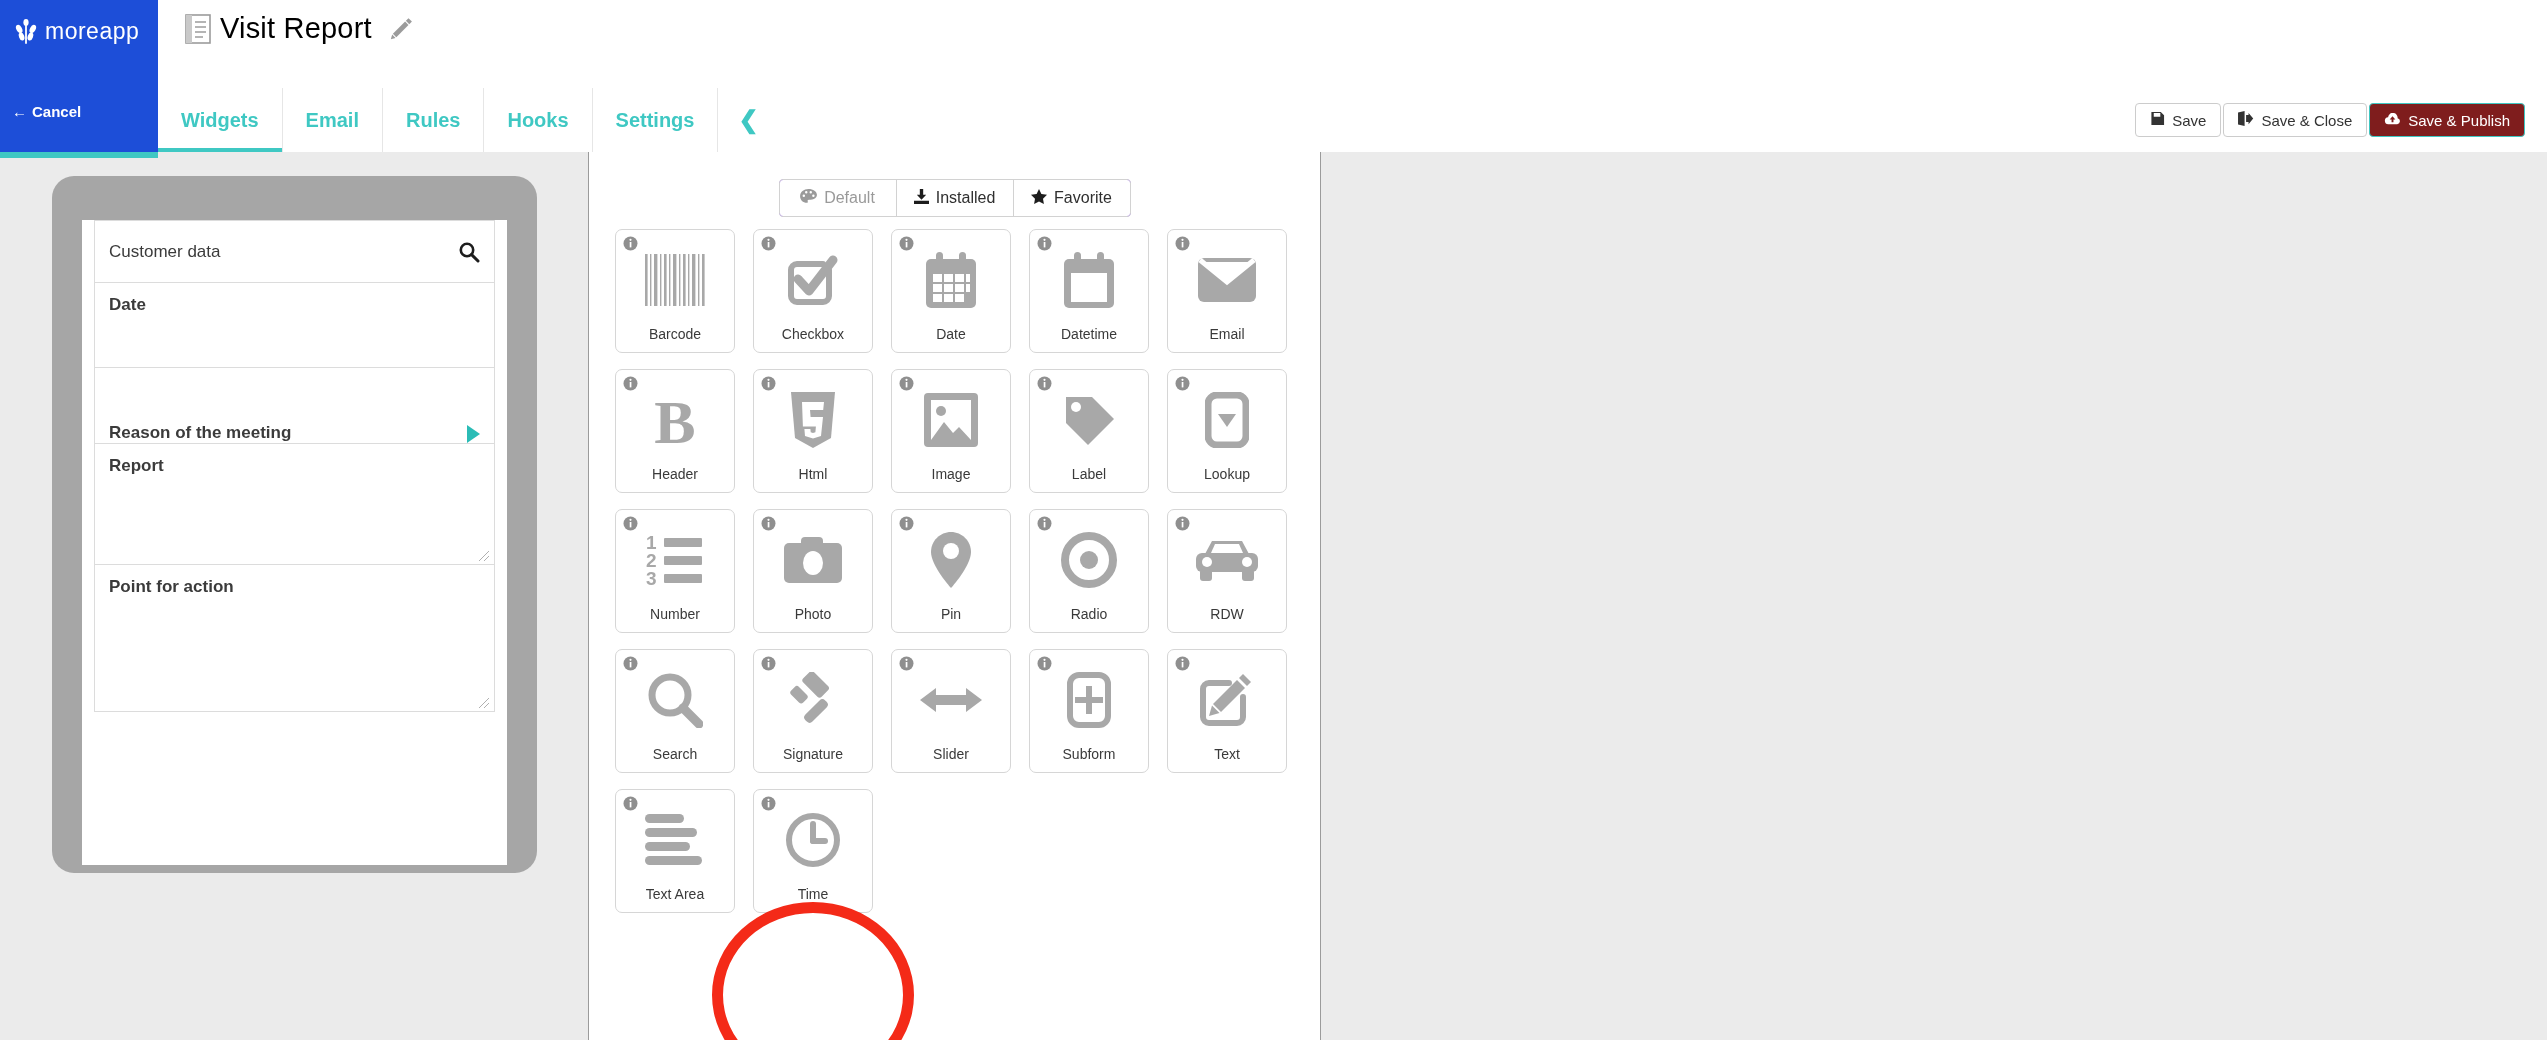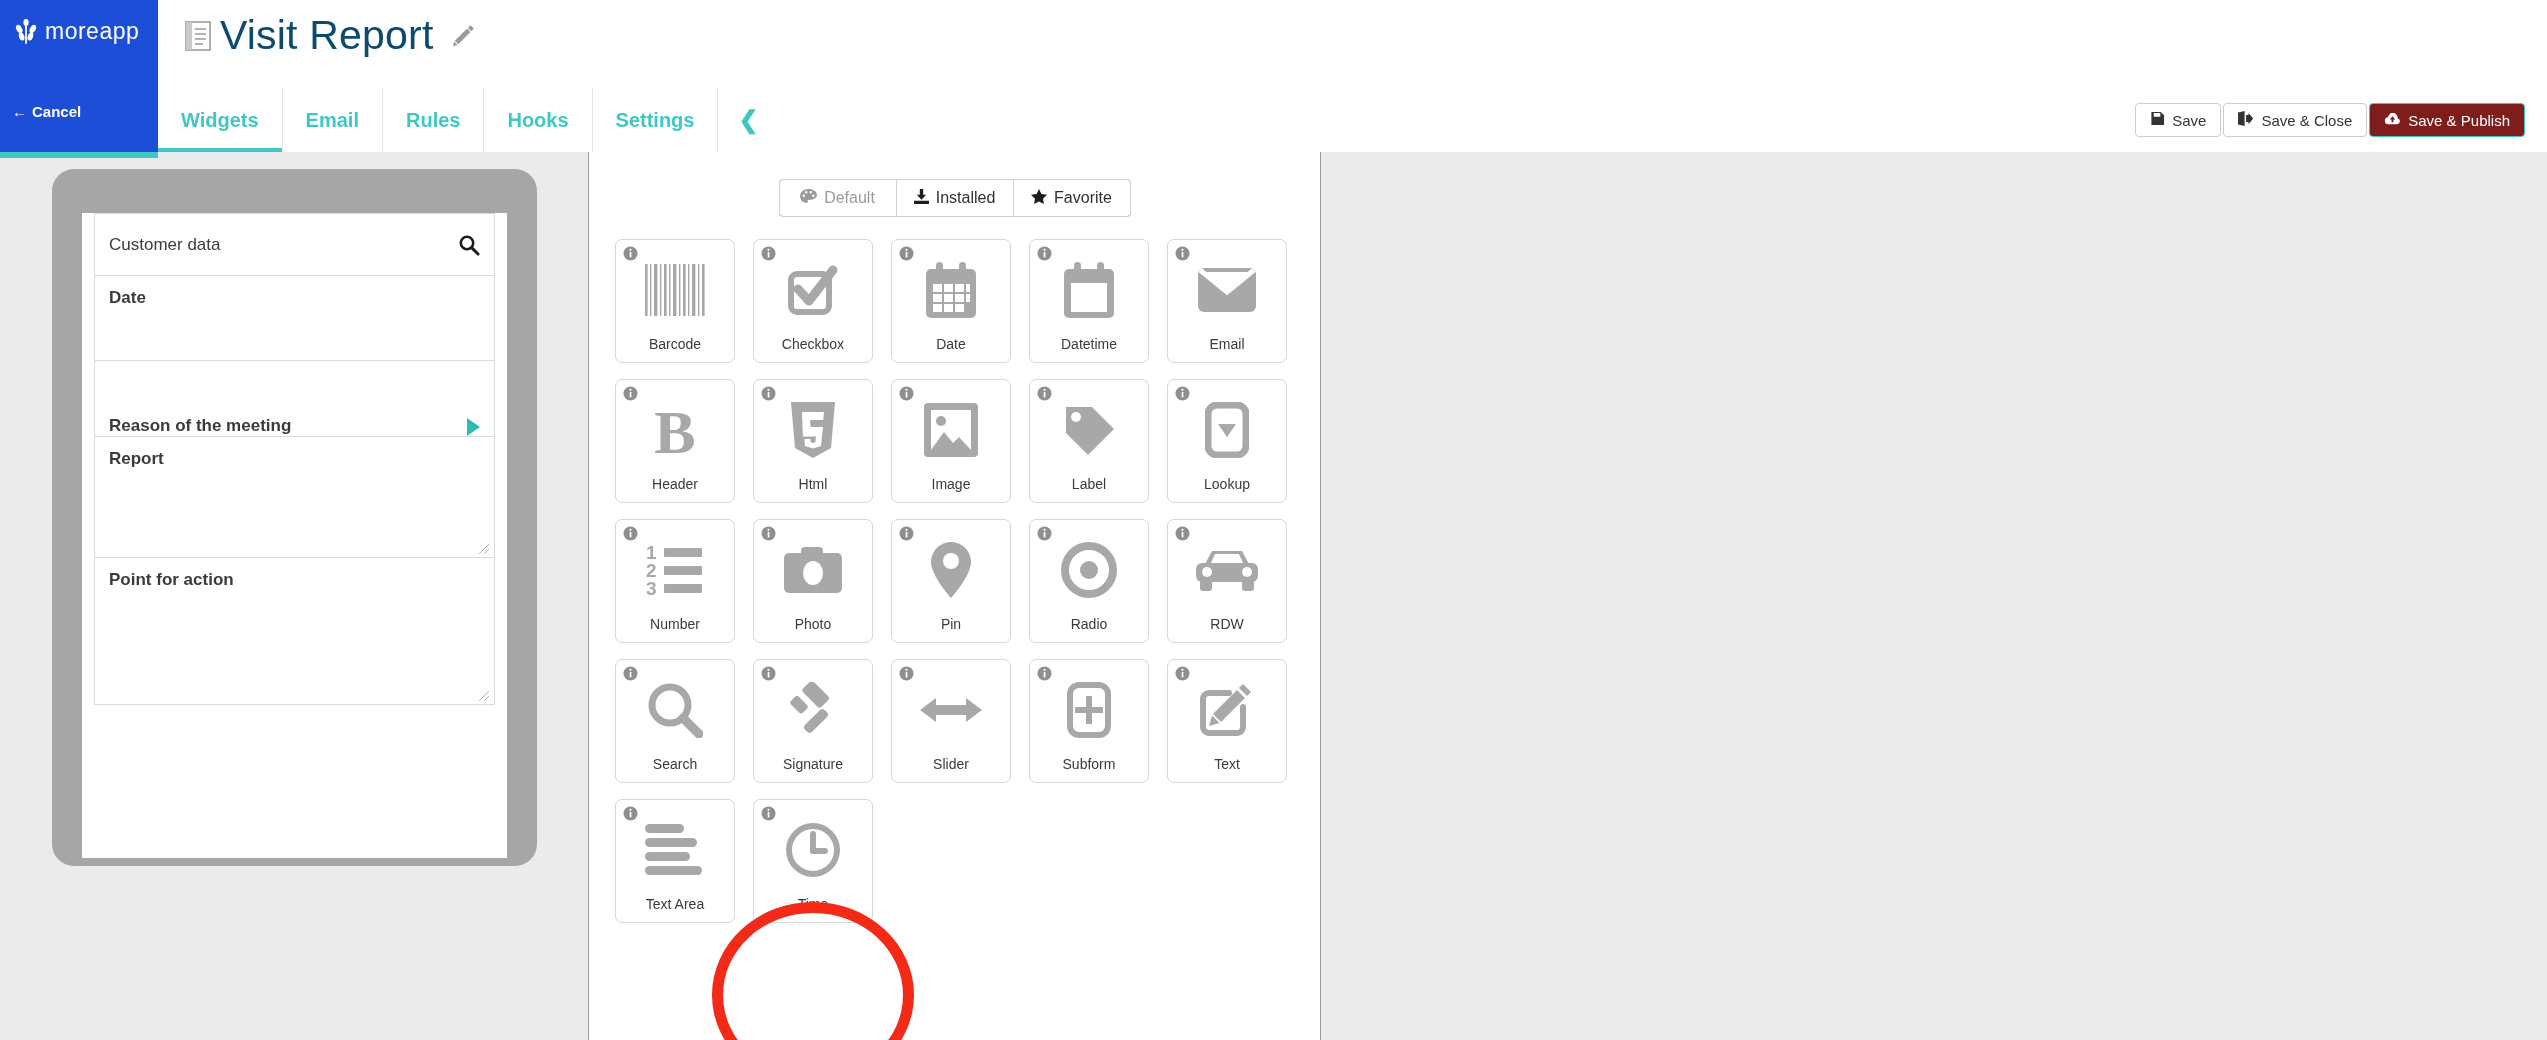--- a/index.html
+++ b/index.html
@@ -25,21 +25,21 @@
     display: flex; align-items: center; gap: 5px;
     color: #ffffff; font-size: 15px; font-weight: 600; cursor: pointer;
   }
   .cancel-arrow { font-size: 15px; line-height: 1; }
 
   .title-row {
     position: absolute; left: 185px; top: 12px;
     display: flex; align-items: center; gap: 9px;
   }
   .doc-icon { width: 26px; height: 30px; flex: none; }
-  .app-title { font-size: 41px; color: #0c4a6e; font-weight: 300; letter-spacing: 0.2px; }
+  .app-title { font-size: 29px; color: #000000; font-weight: 300; letter-spacing: 0.2px; }
   .pencil-icon { width: 28px; height: 28px; margin-left: 6px; cursor: pointer; }
 
   
   .tabs { position: absolute; left: 158px; top: 88px; display: flex; height: 64px; }
   .tab {
     position: relative; height: 64px; padding: 0 23px;
     display: flex; align-items: center; justify-content: center;
     font-size: 20px; color: #3fc8c3; font-weight: 600; cursor: pointer;
     border-left: 1px solid #e6e6e6;
   }
@@ -61,21 +61,21 @@
   }
   .btn.primary { background: #7f1d1d; border-color: #3fc8c3; color: #ffffff; }
   .btn svg { flex: none; }
 
   
   .body-area { position: absolute; top: 152px; left: 0; width: 2547px; height: 888px; background: #ebebeb; }
   .teal-strip { position: absolute; top: 0; left: 0; width: 158px; height: 6px; background: #3fc8c3; }
 
   
   .device {
-    position: absolute; left: 52px; top: 17px;
+    position: absolute; left: 52px; top: 24px;
     width: 485px; height: 697px;
     background: #a6a6a6; border-radius: 22px;
     padding: 26px 30px;
   }
   .device-screen { width: 100%; height: 100%; background: #ffffff; }
   .form-list { margin: 18px 12px 0 12px; border: 1px solid #dcdcdc; }
   .form-row { border-bottom: 1px solid #dcdcdc; position: relative; }
   .form-row:last-child { border-bottom: none; }
   .row-search { height: 62px; display: flex; align-items: center; padding: 0 14px; }
   .row-search .rs-label { font-size: 17px; color: #3b3b3b; }
@@ -104,21 +104,21 @@
   }
   .seg {
     flex: 1; display: flex; align-items: center; justify-content: center; gap: 7px;
     font-size: 16px; color: #2f2f2f; cursor: pointer; border-left: 1px solid #d2d2d2;
     background: #ffffff; height: 100%;
   }
   .seg:first-child { border-left: none; color: #9a9a9a; }
   .seg svg { flex: none; }
 
   .widget-grid {
-    margin: 22px 0 0 26px; width: 690px;
+    margin: 12px 0 0 26px; width: 690px;
     display: flex; flex-wrap: wrap; gap: 0;
   }
   .widget-card {
     position: relative; width: 120px; height: 124px; margin: 0 18px 16px 0;
     border: 1px solid #d6d6d6; border-radius: 7px; background: #ffffff; cursor: pointer;
     display: flex; flex-direction: column; align-items: center;
   }
   .widget-card:nth-child(5n) { margin-right: 0; }
   .info-badge { position: absolute; left: 7px; top: 6px; width: 15px; height: 15px; }
   .wicon { margin-top: 20px; height: 60px; display: flex; align-items: center; justify-content: center; }

